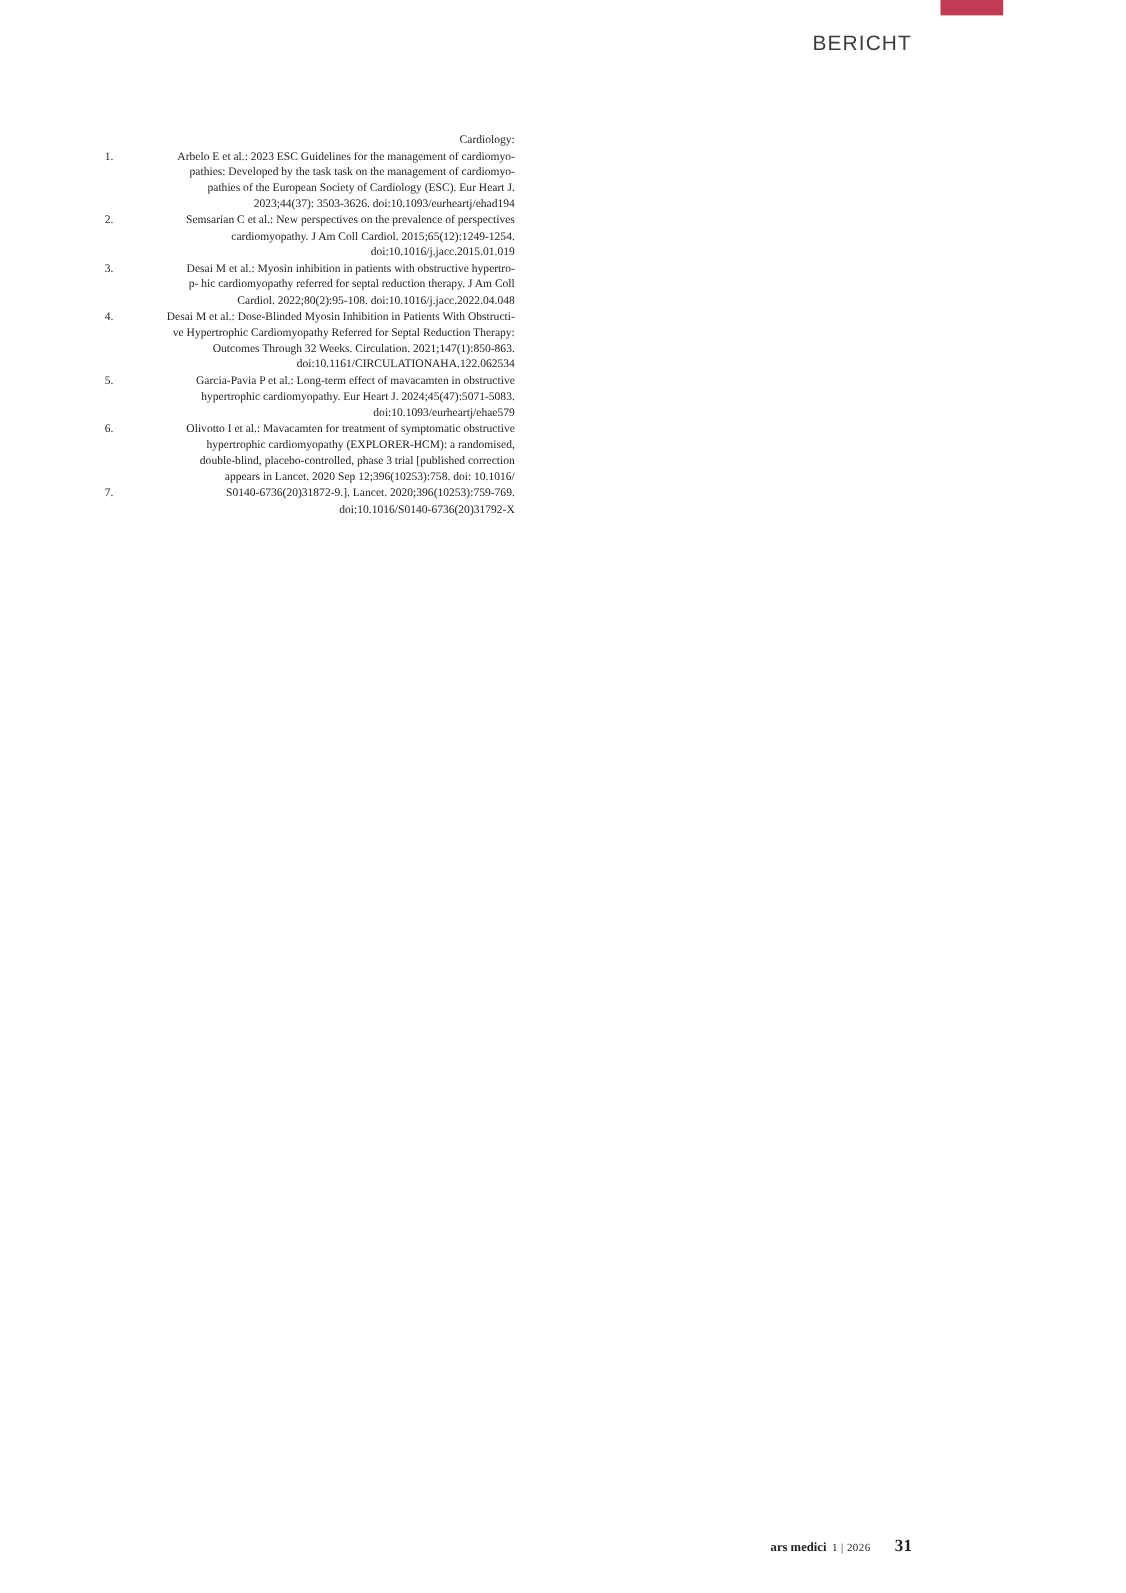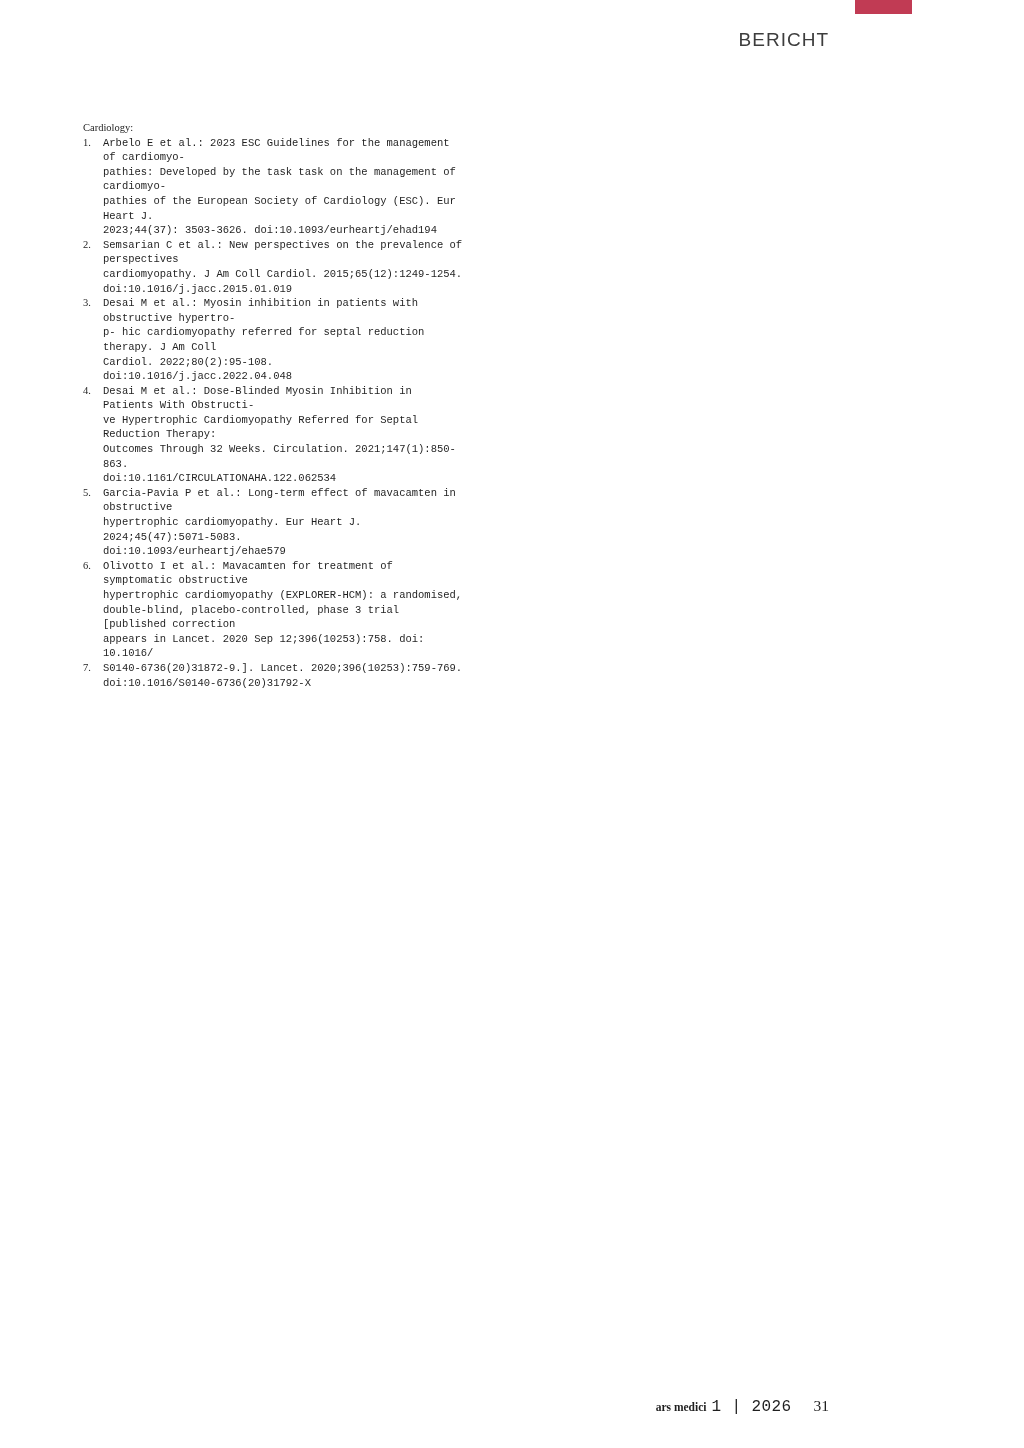--- a/index.html
+++ b/index.html
@@ -5,20 +5,21 @@
   * { margin: 0; padding: 0; box-sizing: border-box; }
   html, body { background: #ffffff; }
   .page {
     position: relative;
     width: 912px;
     height: 1448px;
     background: #ffffff;
     font-family: "Liberation Serif", serif;
     color: #1f1f1f;
     overflow: hidden;
+    text-align: right;
   }
   .accent-bar {
     position: absolute;
     left: 855px;
     top: 0;
     width: 86px;
     height: 14px;
   }
   .kicker {
     position: absolute;
@@ -44,43 +45,41 @@
   }
   .ref-item {
     display: flex;
     align-items: flex-start;
   }
   .ref-num {
     flex: 0 0 20px;
   }
   .ref-lines {
     flex: 1 1 auto;
-    font-family: Liberation Mono, monospace;
   }
   .footer {
     position: absolute;
     top: 1385px;
     right: 83px;
     display: flex;
     align-items: baseline;
     white-space: pre;
   }
   .journal-name {
     font-weight: 700;
     font-size: 11.5px;
     margin-top: 16px;
   }
   .issue-label {
-    font-size: 16px;
+    font-size: 10px;
     letter-spacing: 0.4px;
     margin-left: 5px;
-    font-family: Liberation Mono, monospace;
   }
   .page-number {
-    font-weight: 400;
+    font-weight: 700;
     font-size: 15.5px;
     margin-left: 22px;
   }
 </style>
 </head>
 <body>
 
 <div class="page">
 
   <div class="accent-bar" style="background: rgb(193, 59, 84);"></div>

